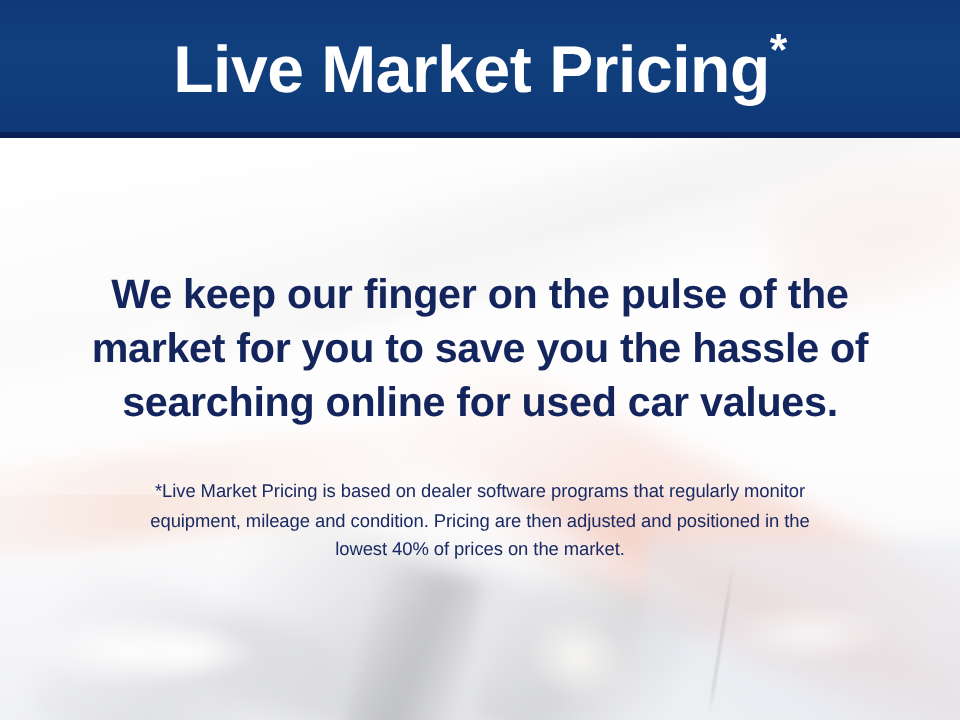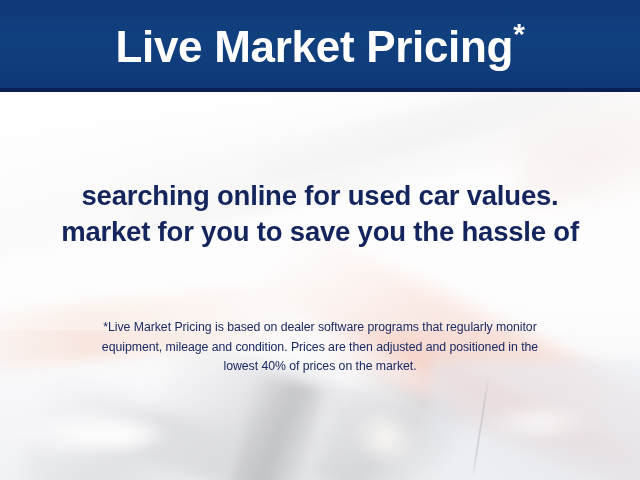--- a/index.html
+++ b/index.html
@@ -257,23 +257,24 @@
     <div class="bg-layer veil-top"></div>
     <div class="bg-layer veil"></div>
   </div>
 
   <div class="header-band">
     <h1 class="header-title"><span>Live Market Pricing</span><span class="star">*</span></h1>
   </div>
   <div class="header-rule"></div>
 
   <div class="headline">
+    <span class="hl-line">We keep our finger on the pulse of the</span>
+    <span class="hl-line">market for you to save you the hassle of</span>
     <span class="hl-line">searching online for used car values.</span>
-    <span class="hl-line">market for you to save you the hassle of</span>
   </div>
 
   <div class="fineprint">
     <span class="fp-line">*Live Market Pricing is based on dealer software programs that regularly monitor</span>
-    <span class="fp-line">equipment, mileage and condition. Prices are then adjusted and positioned in the</span>
+    <span class="fp-line">equipment, mileage and condition. Pricing are then adjusted and positioned in the</span>
     <span class="fp-line">lowest 40% of prices on the market.</span>
   </div>
 
 </div>
 
 </body></html>

